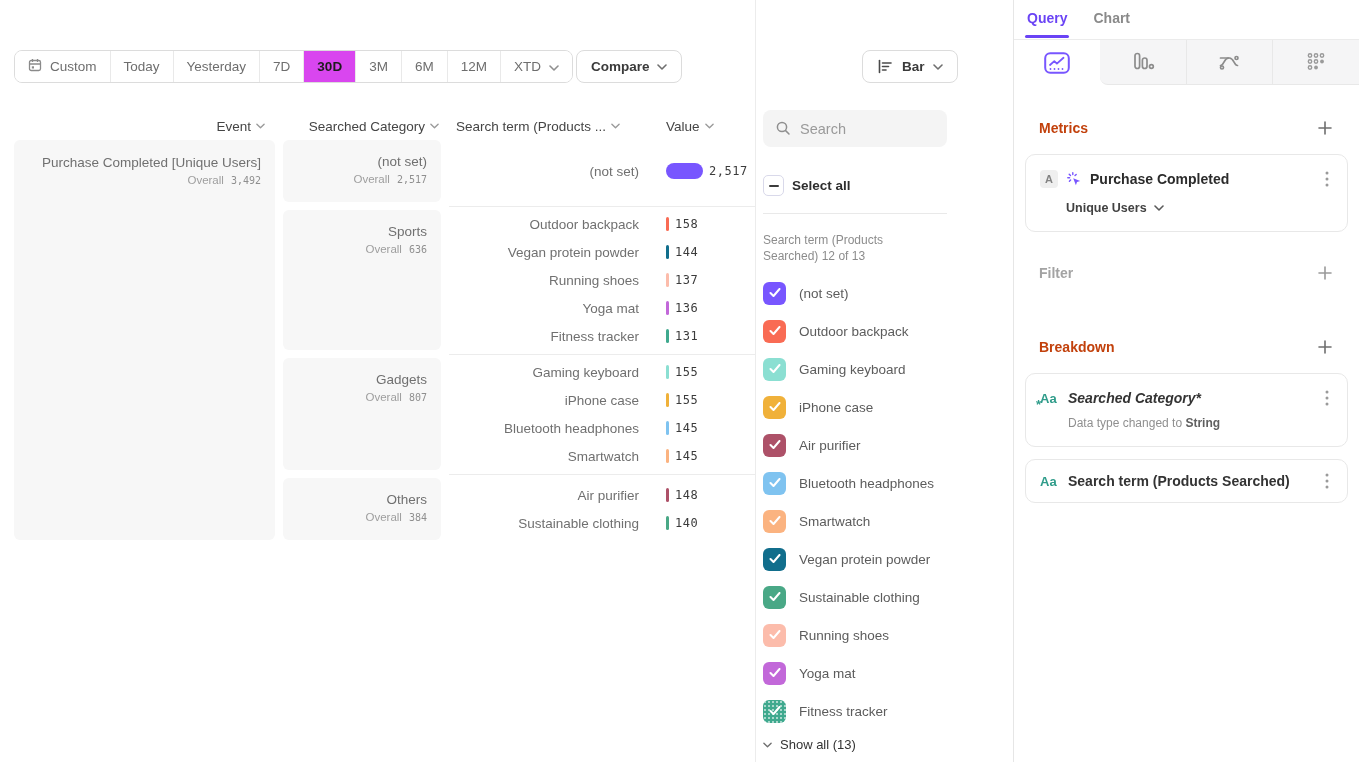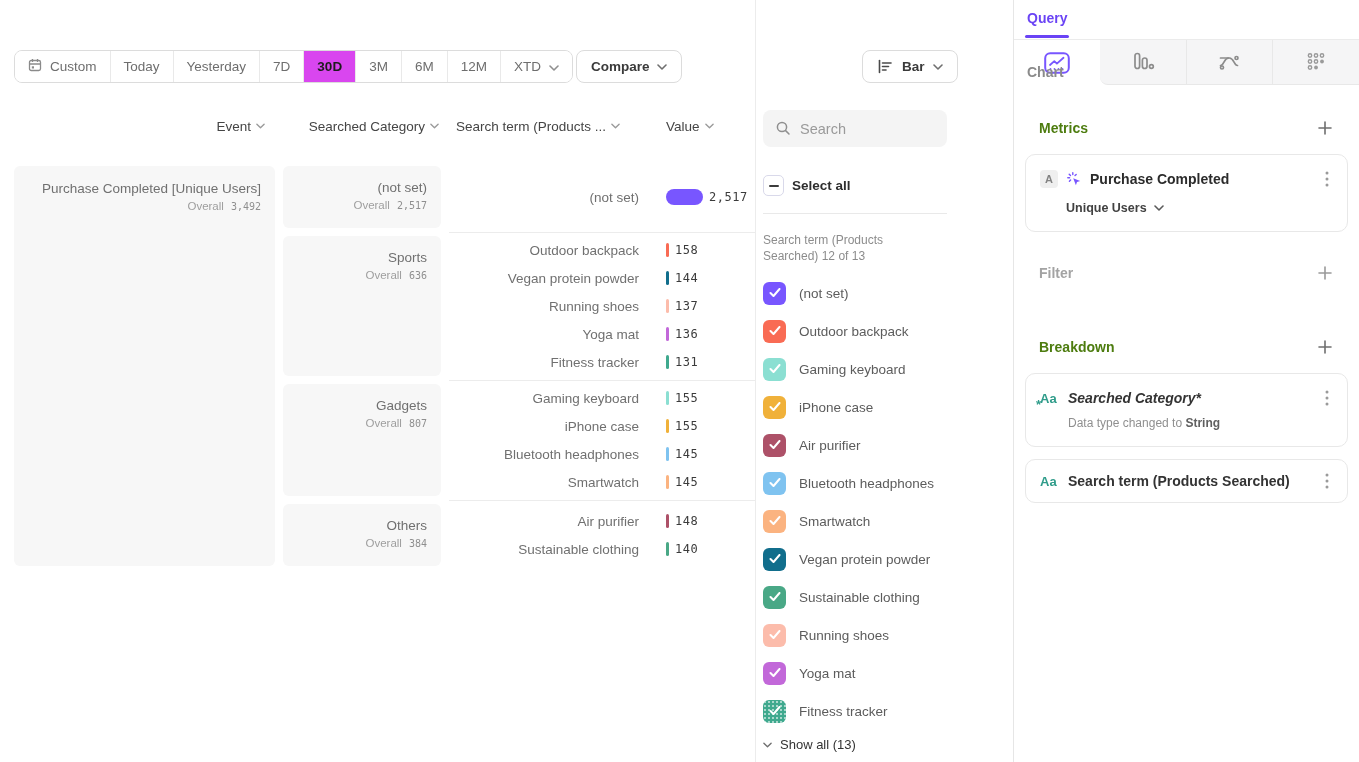--- a/index.html
+++ b/index.html
@@ -25,21 +25,21 @@
   .table-header { position:absolute; top:112px; left:14px; width:741px; height:28px;
     display:flex; align-items:center; font-size:13.5px; color:#454545; }
   .th { display:flex; align-items:center; gap:5px; cursor:pointer; }
   .th-event { width:261px; justify-content:flex-end; padding-right:10px; }
   .th-gap { width:8px; }
   .th-category { width:158px; justify-content:flex-end; padding-right:2px; }
   .th-terms-area { flex:1; display:flex; align-items:center; }
   .th-term { padding-left:7px; }
   .th-value { margin-left:auto; width:102px; padding-left:13px; justify-content:flex-start; }
 
-  .table-body { position:absolute; top:166px; left:14px; width:741px; display:flex; }
+  .table-body { position:absolute; top:140px; left:14px; width:741px; display:flex; }
   .event-col { width:261px; margin-right:8px; }
   .card { background:#f7f7f7; border-radius:6px; }
   .event-card { height:100%; padding:14px 14px; text-align:right; cursor:pointer; }
   .card-title { font-size:13.5px; color:#707070; line-height:18px; }
   .card-overall { margin-top:2px; font-size:11.5px; color:#9e9e9e; }
   .card-overall .num { font-family:"DejaVu Sans Mono", monospace; font-size:10px; color:#8f8f8f; margin-left:7px; }
   .groups-col { flex:1; display:flex; flex-direction:column; }
   .group { display:flex; position:relative; margin-bottom:8px; }
   .group:last-child { margin-bottom:0; }
   .group + .group::before { content:""; position:absolute; top:-4.5px; left:166px; right:0;
@@ -75,34 +75,34 @@
     background-image:radial-gradient(rgba(255,255,255,0.55) 1px, transparent 1px); background-size:4px 4px; }
   .cb svg { position:relative; z-index:1; }
   .legend-item-label { font-size:13.5px; color:#5c5c5c; }
   .show-all { display:flex; align-items:center; gap:8px; margin-top:6px; cursor:pointer;
     font-size:13px; color:#333; }
 
   
   .query-panel { position:absolute; top:0; right:0; width:346px; height:762px; background:#fff;
     border-left:1px solid #e6e6e6; }
   .qp-tabs { position:relative; height:40px; display:flex; align-items:flex-start; gap:26px;
-    padding:10px 0 0 13px; border-bottom:1px solid #ebebeb;flex-direction:column; }
+    padding:10px 0 0 13px; border-bottom:1px solid #ebebeb; }
   .qp-tab { font-size:14px; font-weight:bold; color:#8a8a8a; cursor:pointer; position:relative; padding-bottom:12px; }
   .qp-tab.active { color:#6a43f5; }
   .qp-tab.active::after { content:""; position:absolute; left:-2px; right:-2px; bottom:0; height:3px;
     background:#6a43f5; border-radius:2px; }
   .view-tabs { display:flex; height:45px; }
   .view-tab { flex:1; display:flex; align-items:center; justify-content:center; cursor:pointer;
     background:#f5f5f6; border-bottom:1px solid #e8e8e8; border-left:1px solid #e8e8e8; }
   .view-tab.selected { background:#fff; border-bottom:none; border-left:none; }
   .view-tab.selected + .view-tab { border-bottom-left-radius:8px; border-left:none; }
   .qp-body { padding:0 11px; }
   .section-head { display:flex; align-items:center; justify-content:space-between; padding:0 14px; }
   .section-head.metrics { margin-top:34px; }
-  .section-title { font-size:14px; font-weight:bold; color:#4d7c0f; }
+  .section-title { font-size:14px; font-weight:bold; color:#c2410c; }
   .section-title.muted { color:#a3a3a3; }
   .plus-btn { background:none; border:none; cursor:pointer; padding:2px; display:flex; }
   .qcard { margin-top:17px; background:#fff; border:1px solid #e8e8e8; border-radius:10px; padding:14px; }
   .qcard-row { display:flex; align-items:center; gap:8px; cursor:pointer; }
   .badge-a { width:18px; height:18px; background:#efefef; border-radius:4px; font-size:11px; font-weight:bold;
     color:#838383; display:flex; align-items:center; justify-content:center; flex:none; }
   .qcard-title { flex:1; font-size:14px; font-weight:bold; color:#2b2b2b; }
   .qcard-sub { display:flex; align-items:center; gap:7px; margin:12px 0 2px 26px; cursor:pointer; }
   .qcard-sub-label { font-size:12.5px; font-weight:bold; color:#414141; }
   .kebab-btn { background:none; border:none; cursor:pointer; padding:2px 4px; display:flex; }

